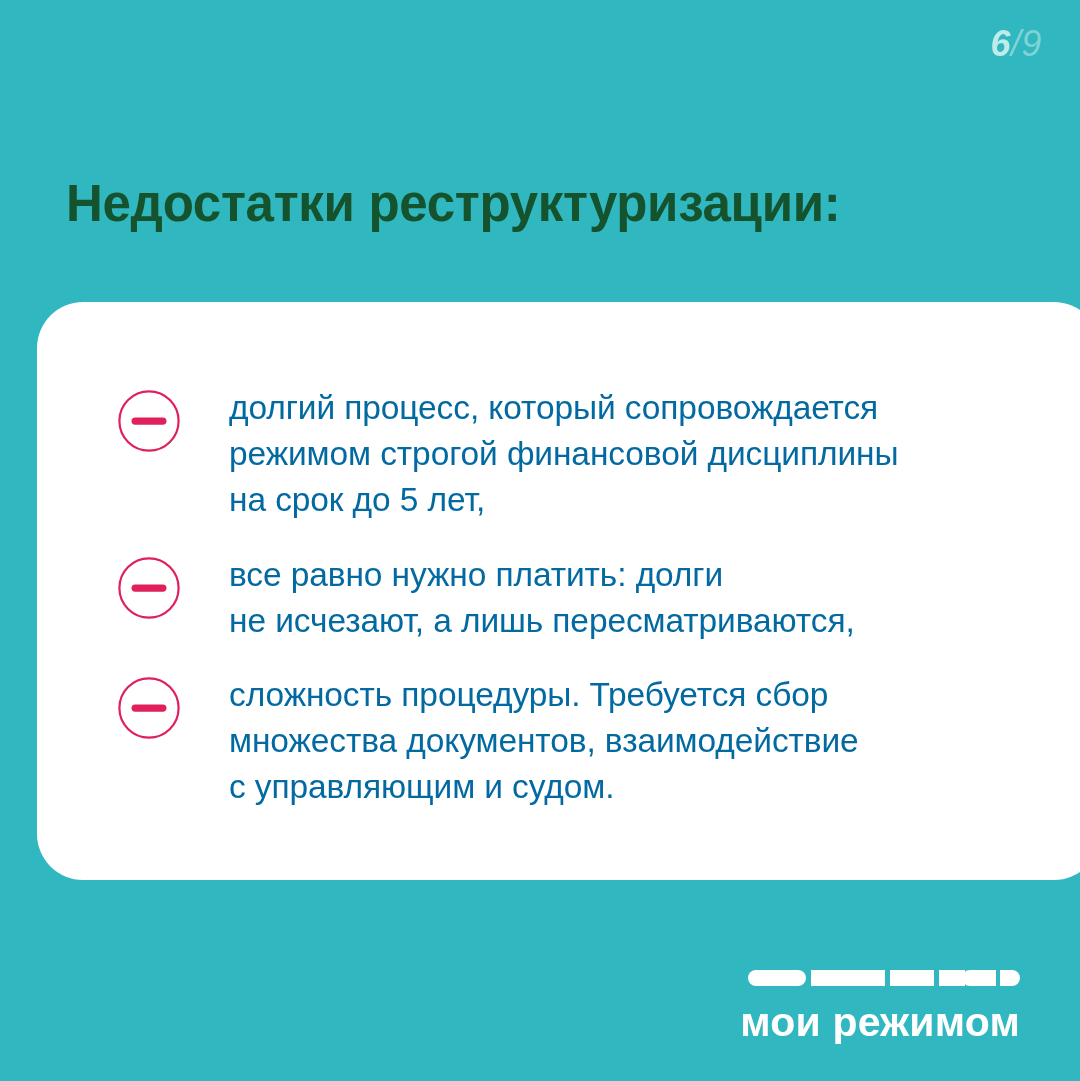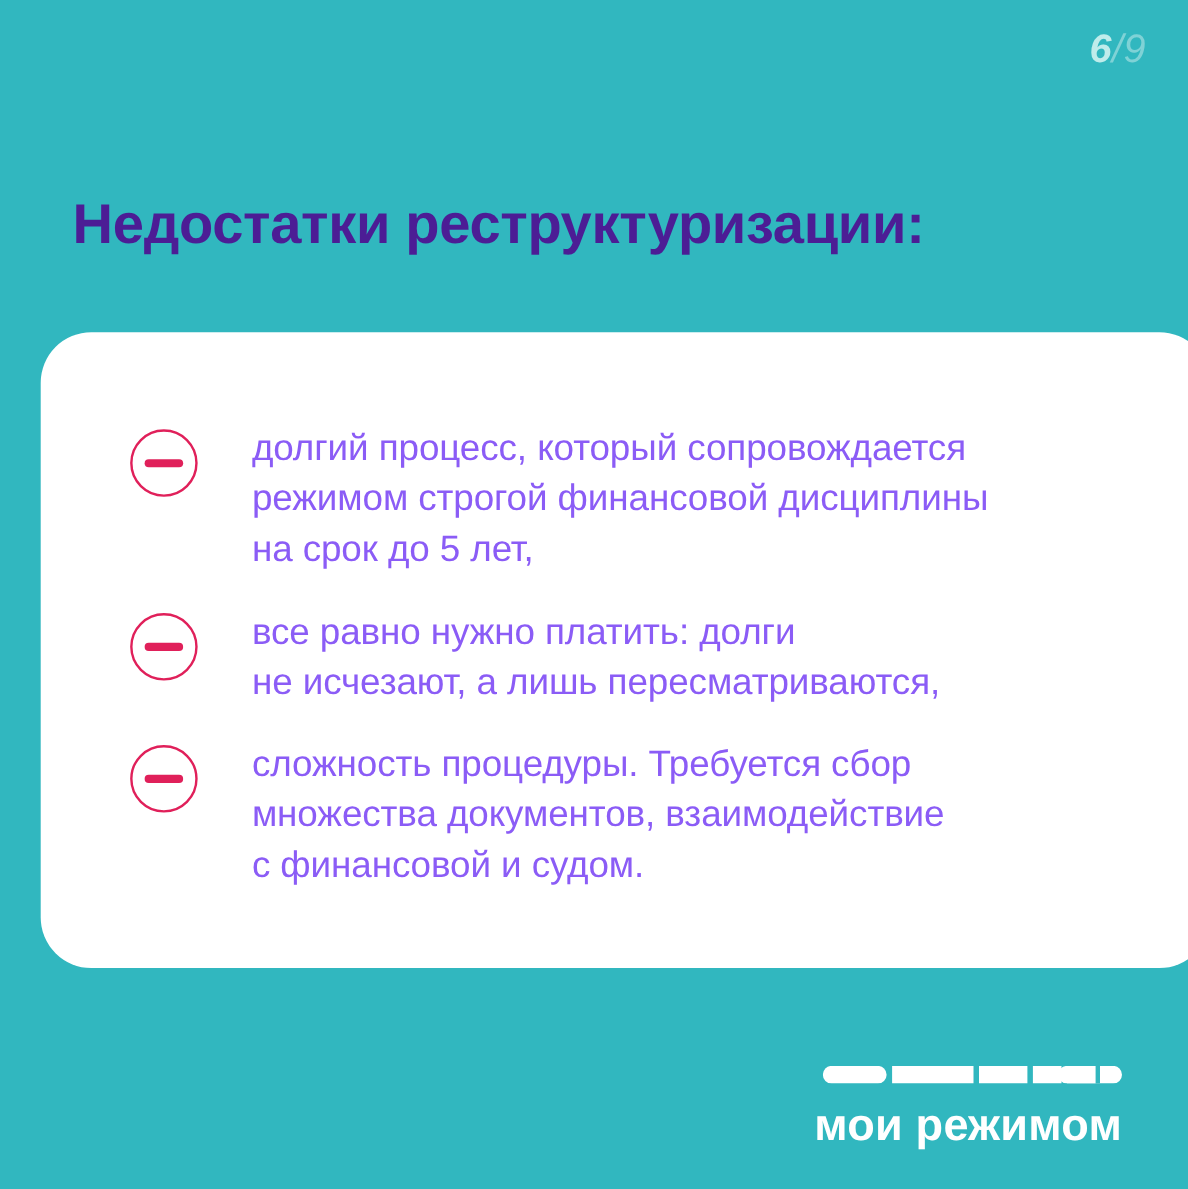--- a/index.html
+++ b/index.html
@@ -46,21 +46,21 @@
     font-weight: normal;
     color: #7fd2d6;
   }
 
   
   .slide-title {
     position: absolute;
     left: 66px;
     top: 140px;
     width: 940px;
-    color: #4c1d95;
+    color: #14532d;
     font-size: 51px;
     font-weight: bold;
     line-height: 1.18;
     letter-spacing: -0.3px;
   }
 
   
   .card {
     position: absolute;
     left: 37px;
@@ -90,21 +90,21 @@
     flex: 0 0 auto;
     width: 62px;
     height: 62px;
     margin-top: 5px;
     margin-right: 49px;
   }
   .minus-icon svg { display: block; }
 
   .bullet-text {
     flex: 1 1 auto;
-    color: #8b5cf6;
+    color: #0369a1;
     font-size: 33.5px;
     line-height: 1.37;
     letter-spacing: -0.1px;
     white-space: pre-line;
   }
 
   
   .logo {
     position: absolute;
     right: 60px;
@@ -163,21 +163,21 @@
 
       <div class="bullet">
         <span class="minus-icon">
           <svg width="62" height="62" viewBox="0 0 62 62" xmlns="http://www.w3.org/2000/svg">
             <circle cx="31" cy="31" r="29.6" fill="none" stroke="#e0205a" stroke-width="2.2"></circle>
             <rect x="13.5" y="27.4" width="35" height="7.4" rx="3.7" fill="#e0205a"></rect>
           </svg>
         </span>
         <span class="bullet-text">сложность процедуры. Требуется сбор
 множества документов, взаимодействие
-с финансовой и судом.</span>
+с управляющим и судом.</span>
       </div>
 
     </div>
   </div>
 
   <div class="logo">
     <span class="logo-bar">
       <svg width="272" height="16" viewBox="0 0 272 16" xmlns="http://www.w3.org/2000/svg">
         <rect x="0" y="0" width="58" height="16" rx="8" fill="#ffffff"></rect>
         <rect x="63" y="0" width="74" height="16" rx="0" fill="#ffffff"></rect>

